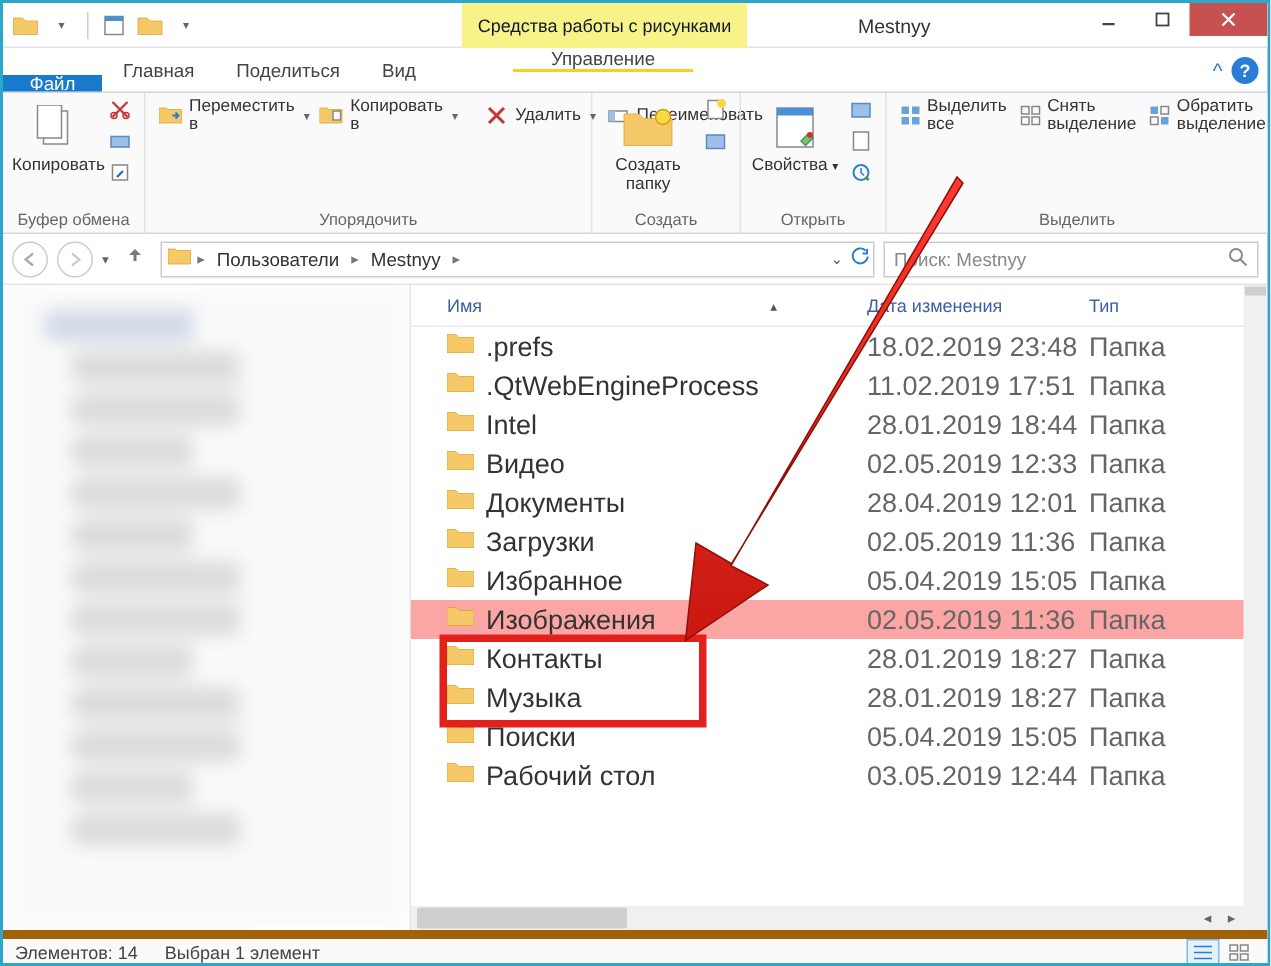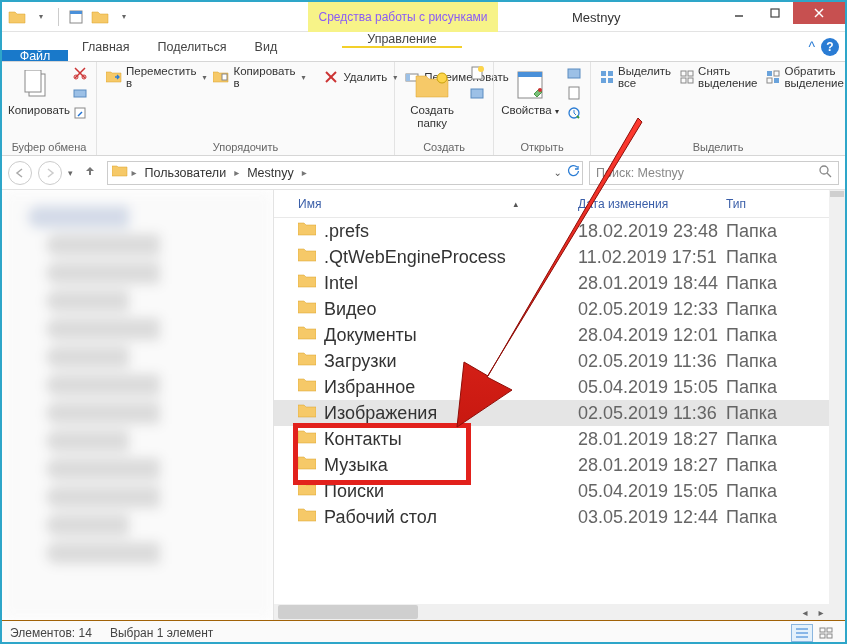--- a/index.html
+++ b/index.html
@@ -13,21 +13,21 @@
   .titlebar {
     height: 30px; background: #fff; display: flex; align-items: stretch; position: relative;
     border-bottom: 1px solid #e3e3e3;
   }
   .titlebar-left { display: flex; align-items: center; padding: 0 4px; gap: 2px; }
   .titlebar-icon { width: 22px; height: 22px; display: flex; align-items: center; justify-content: center; }
   .qat-sep { width: 1px; height: 18px; background: #ccc; margin: 0 4px; }
   .contextual-tab {
     position: absolute; left: 306px; top: 0; width: 190px; height: 30px;
     background: #f7f388; display: flex; align-items: center; justify-content: center;
-    font-size: 12px; color: #8b5cf6;
+    font-size: 12px; color: #0f172a;
   }
   .title-text {
     position: absolute; left: 570px; top: 0; height: 30px; display: flex; align-items: center;
     font-size: 13px; color: #333;
   }
   .win-controls { position: absolute; right: 0; top: 0; display: flex; height: 22px; }
   .win-btn {
     width: 36px; height: 22px; display: flex; align-items: center; justify-content: center;
     font-size: 11px; color: #444;
   }
@@ -128,21 +128,21 @@
   .col-type { flex: 1; }
   .sort-arrow { color: #555; font-size: 9px; margin-left: auto; margin-right: 60px; }
 
   .row {
     display: flex; align-items: center; height: 26px; font-size: 18px; color: #333;
     padding-left: 24px;
   }
   .row .cell-name { width: 280px; display: flex; align-items: center; gap: 8px; }
   .row .cell-date { width: 148px; color: #656565; }
   .row .cell-type { flex: 1; color: #656565; }
-  .row.selected { background: #e5e5e5; }
+  .row.selected { background: #fca5a5; }
 
   .folder-icon { width: 18px; height: 16px; display: inline-block; }
 
   .hscroll {
     position: absolute; bottom: 0; left: 0; right: 16px; height: 16px; background: #f0f0f0;
     display: flex; align-items: center;
   }
   .hscroll .thumb { height: 14px; width: 140px; background: #cfcfcf; margin-left: 4px; border-radius: 2px; }
   .hscroll .arrows { margin-left: auto; display: flex; }
   .hscroll .arr { width: 16px; height: 16px; display: flex; align-items: center; justify-content: center; color: #666; font-size: 10px; }
@@ -150,21 +150,21 @@
   .vscroll {
     position: absolute; right: 0; top: 0; bottom: 0; width: 16px; background: #f0f0f0;
   }
   .vscroll::before {
     content: ""; position: absolute; left: 1px; top: 1px; width: 14px; height: 6px; background: #cfcfcf;
   }
 
   
   .statusbar {
     height: 24px; display: flex; align-items: center; font-size: 12px; color: #444;
-    padding: 0 8px; border-top: 1px solid #a16207; gap: 18px; background: #fafafa;
+    padding: 0 8px; border-top: 6px solid #a16207; gap: 18px; background: #fafafa;
   }
   .status-right { margin-left: auto; display: flex; gap: 2px; }
   .view-btn { width: 22px; height: 18px; border: 1px solid transparent; display:flex;align-items:center;justify-content:center; }
   .view-btn.active { border-color: #8ab6e0; background: #e4f1fb; }
 
   
   .annotation { position: absolute; pointer-events: none; z-index: 50; left: 0; top: 0; }
   .highlight-box {
     position: absolute; left: 291px; top: 421px; width: 178px; height: 62px;
     border: 5px solid #e2211c; pointer-events: none; z-index: 40;

